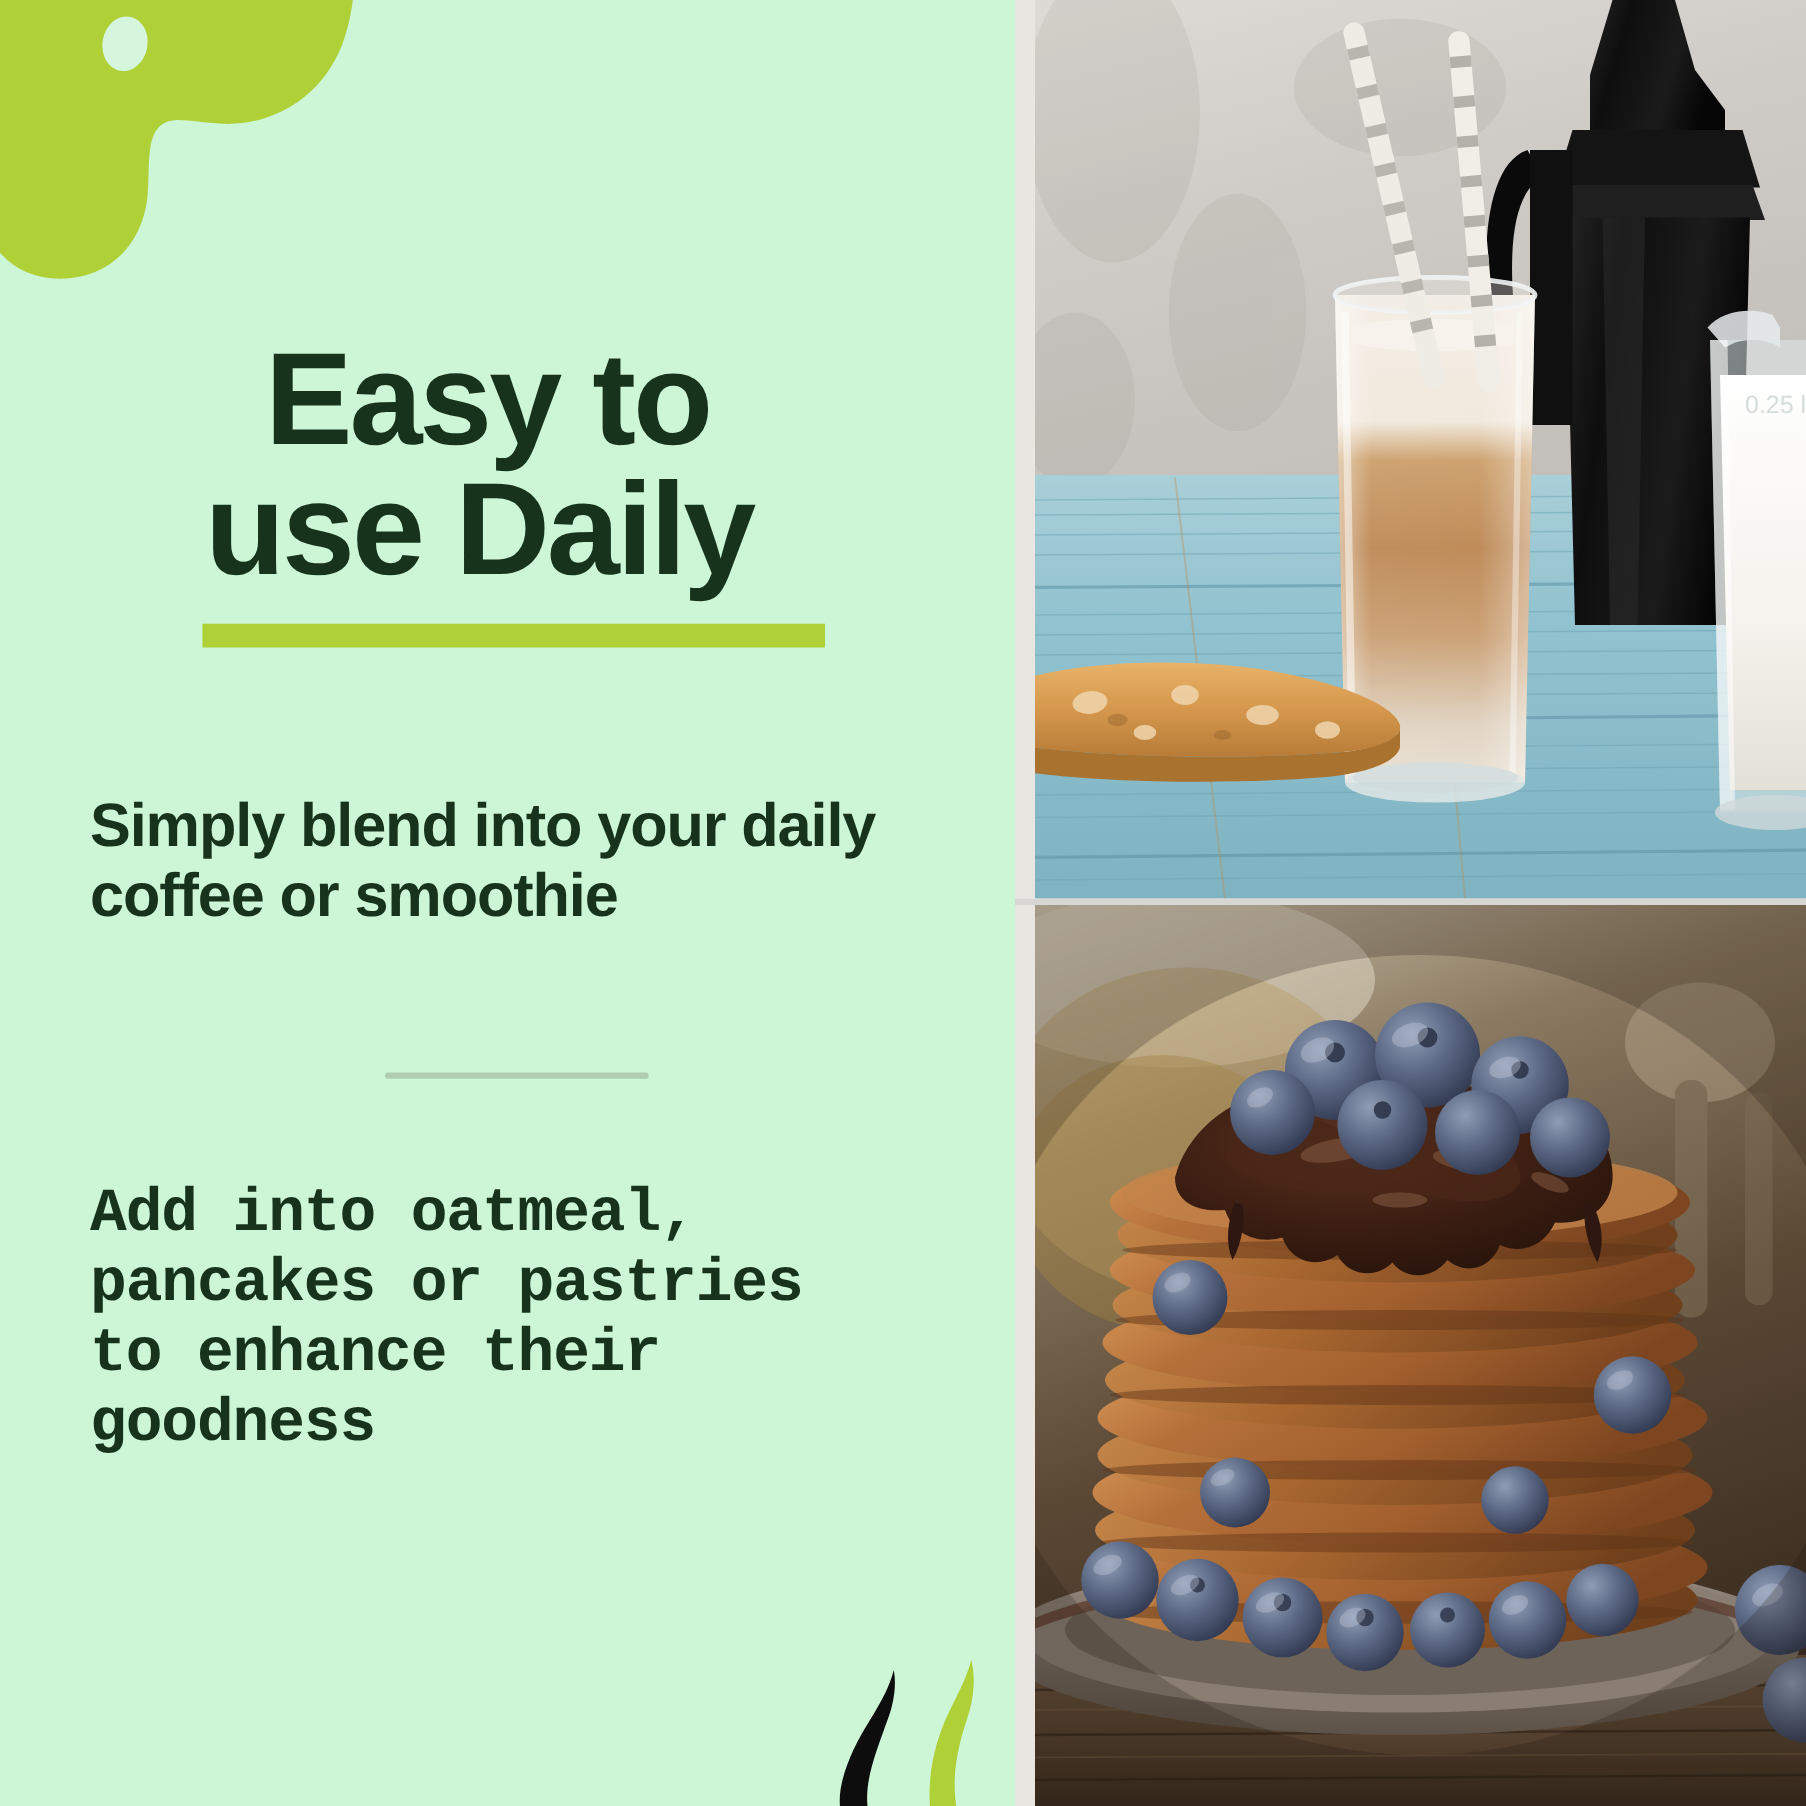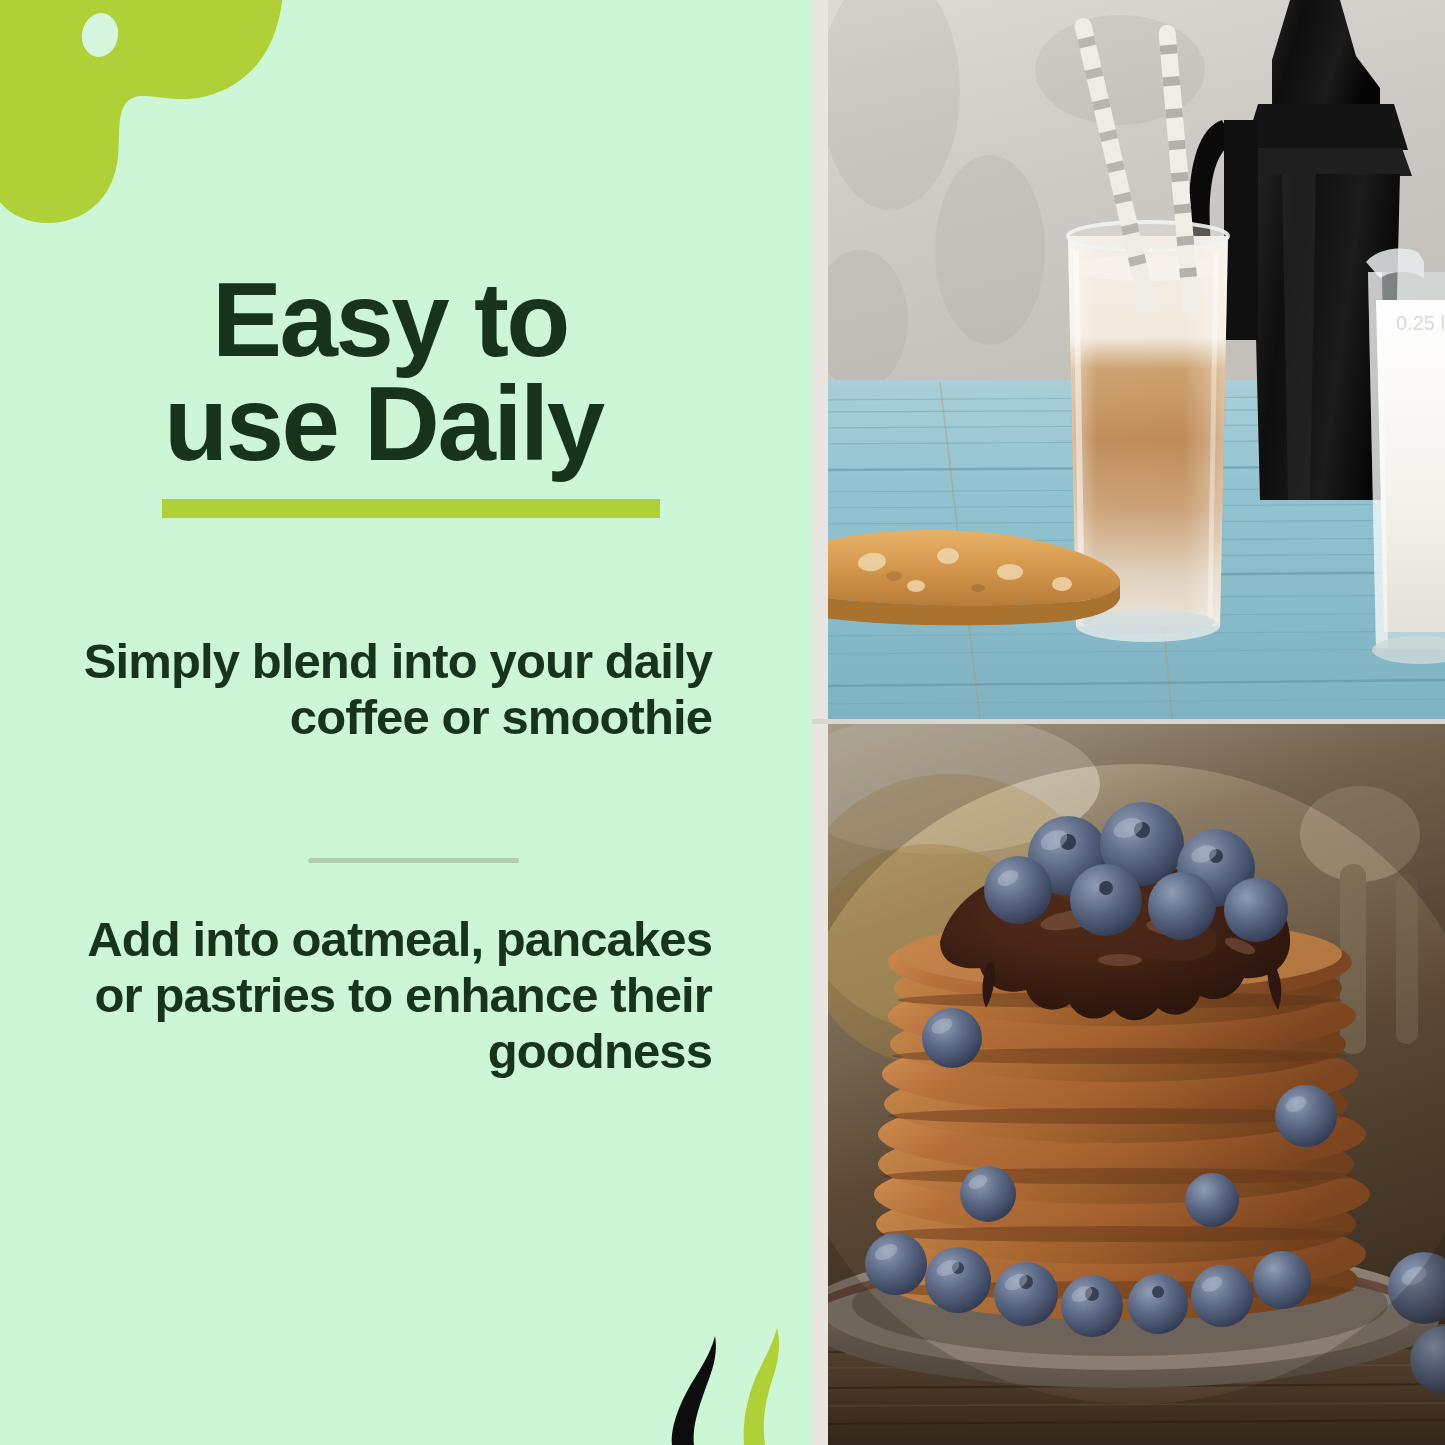--- a/index.html
+++ b/index.html
@@ -70,26 +70,26 @@
   .headline { z-index:1; }
 
   
   .copy-block {
     position:absolute;
     color:#17331B;
     font-weight:bold;
     font-size:49px;
     line-height:1.14;
     letter-spacing:-0.9px;
-    text-align:right;
+    text-align:left;
     width:640px;
     left:72px;
   }
   .copy-1 { top:634px; }
-  .copy-2 { top:912px; }
+  .copy-2 { top:944px;font-family:Liberation Mono, monospace; }
 
   .divider {
     position:absolute;
     left:308px;
     top:858px;
     width:211px;
     height:5px;
     background:#AFCDB1;
     border-radius:3px;
   }

